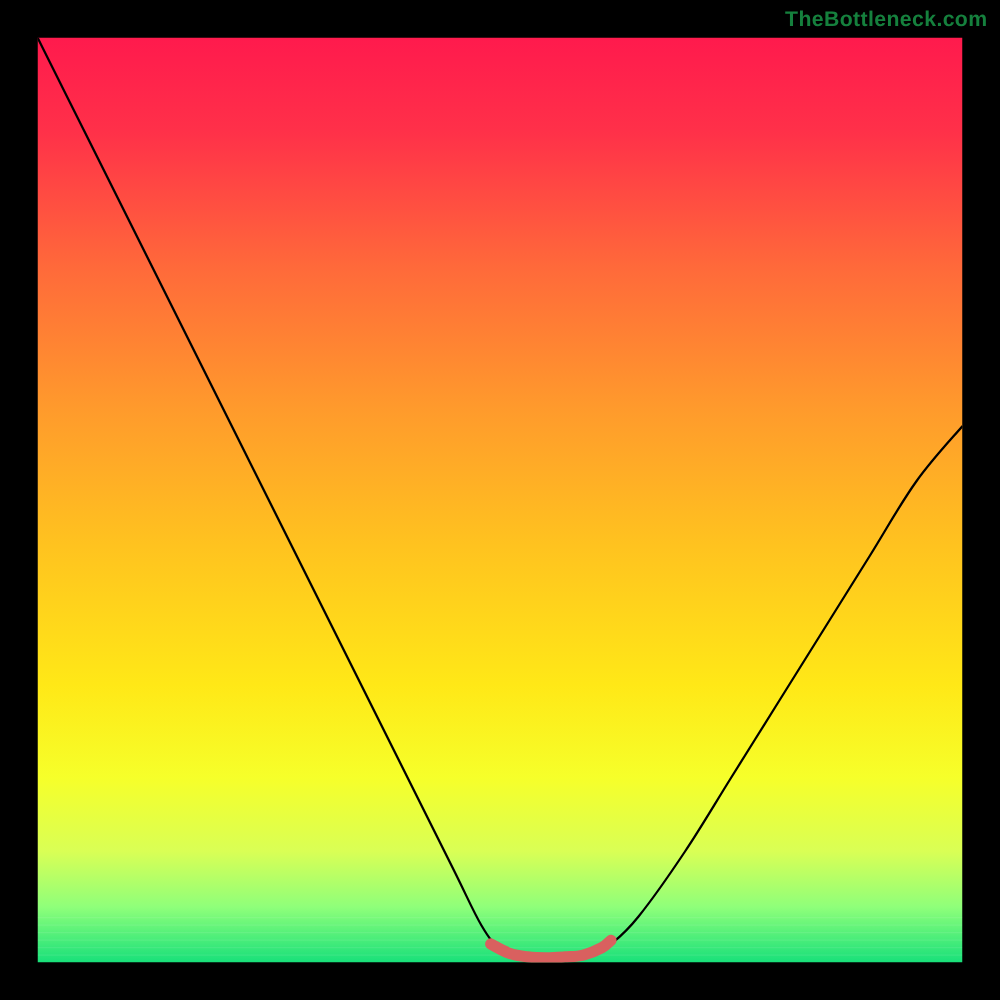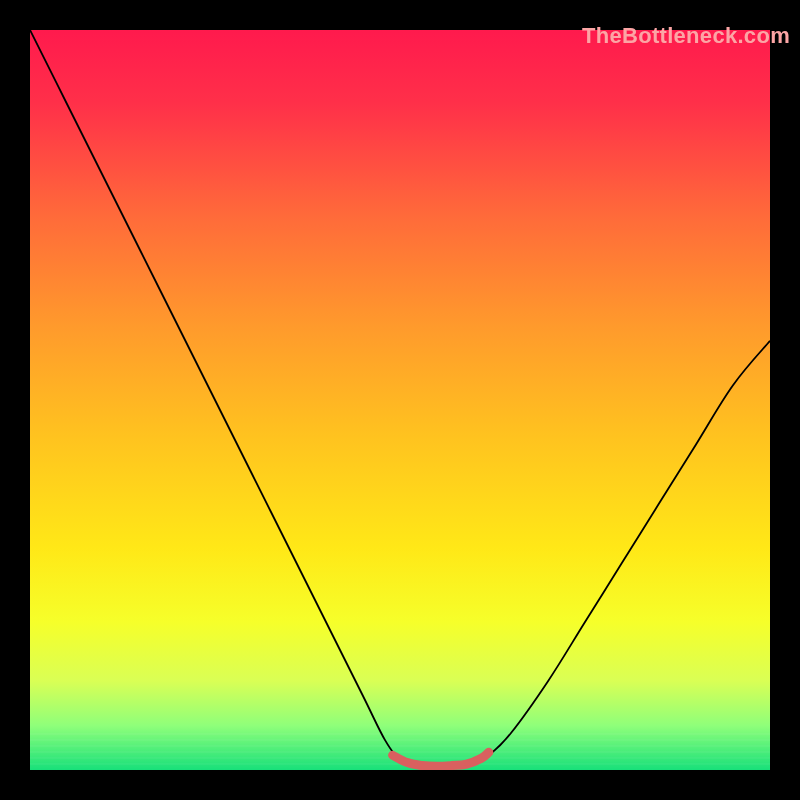--- a/index.html
+++ b/index.html
@@ -8,26 +8,25 @@
     position: relative;
     width: 800px;
     height: 800px;
     background: #000;
   }
   .watermark {
     position: absolute;
     top: 6px;
     right: 10px;
     font-family: Arial, Helvetica, sans-serif;
-    font-size: 22px;
+    font-size: 17px;
     font-weight: 600;
-    color: #fca5a5;
+    color: #15803d;
     letter-spacing: 0.3px;
     z-index: 10;
-    margin-top: 17px;
   }
   .plot {
     position: absolute;
     left: 30px;
     top: 30px;
     width: 740px;
     height: 740px;
   }
   svg { display: block; }
 </style>

